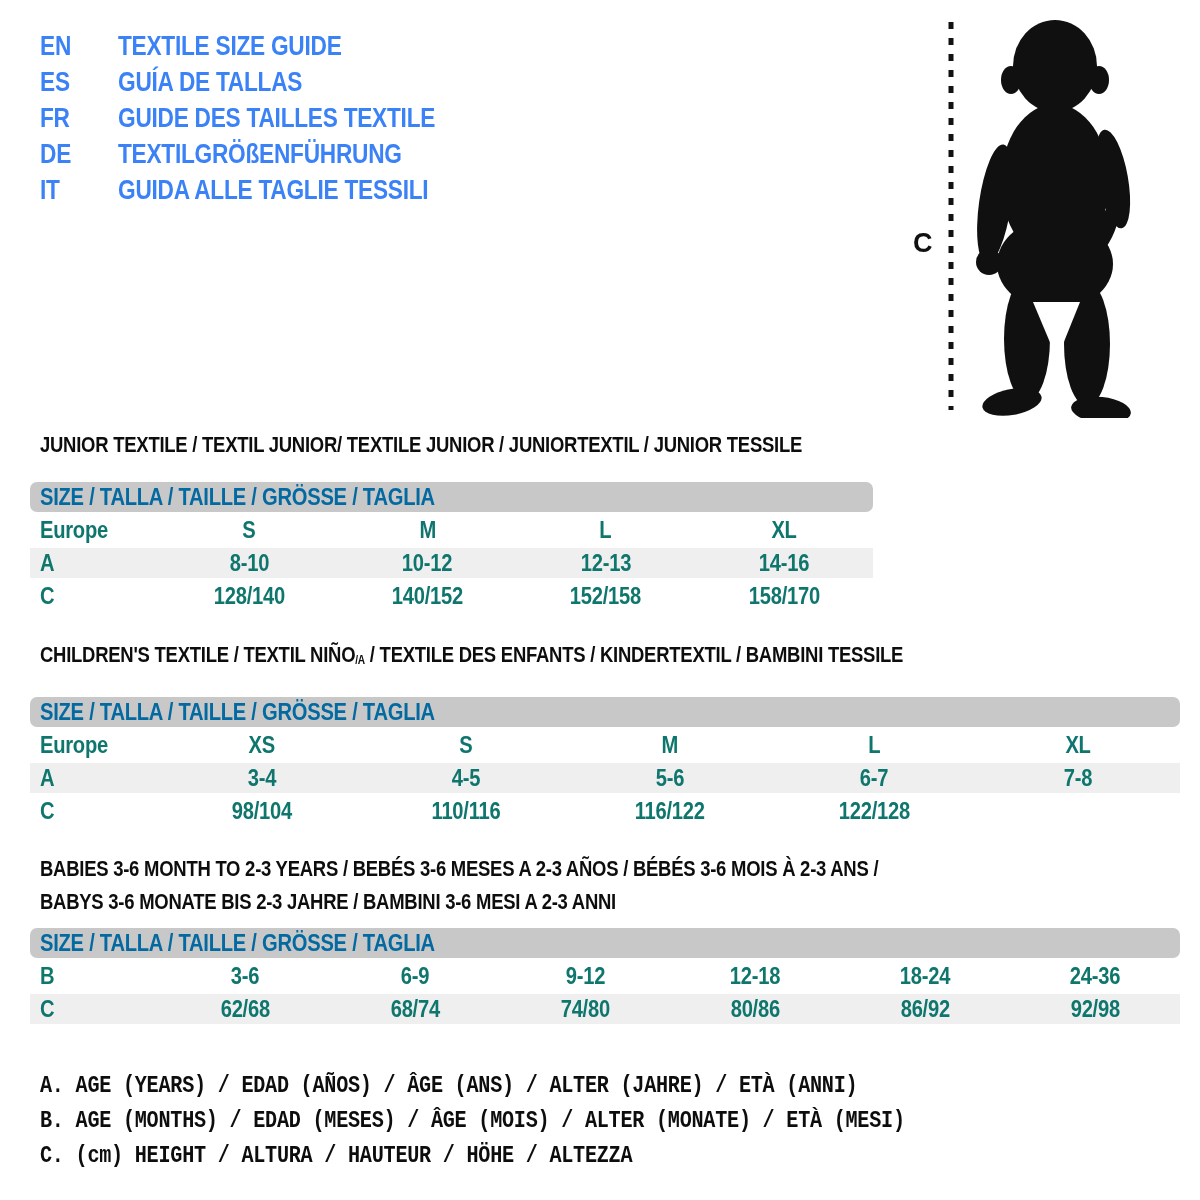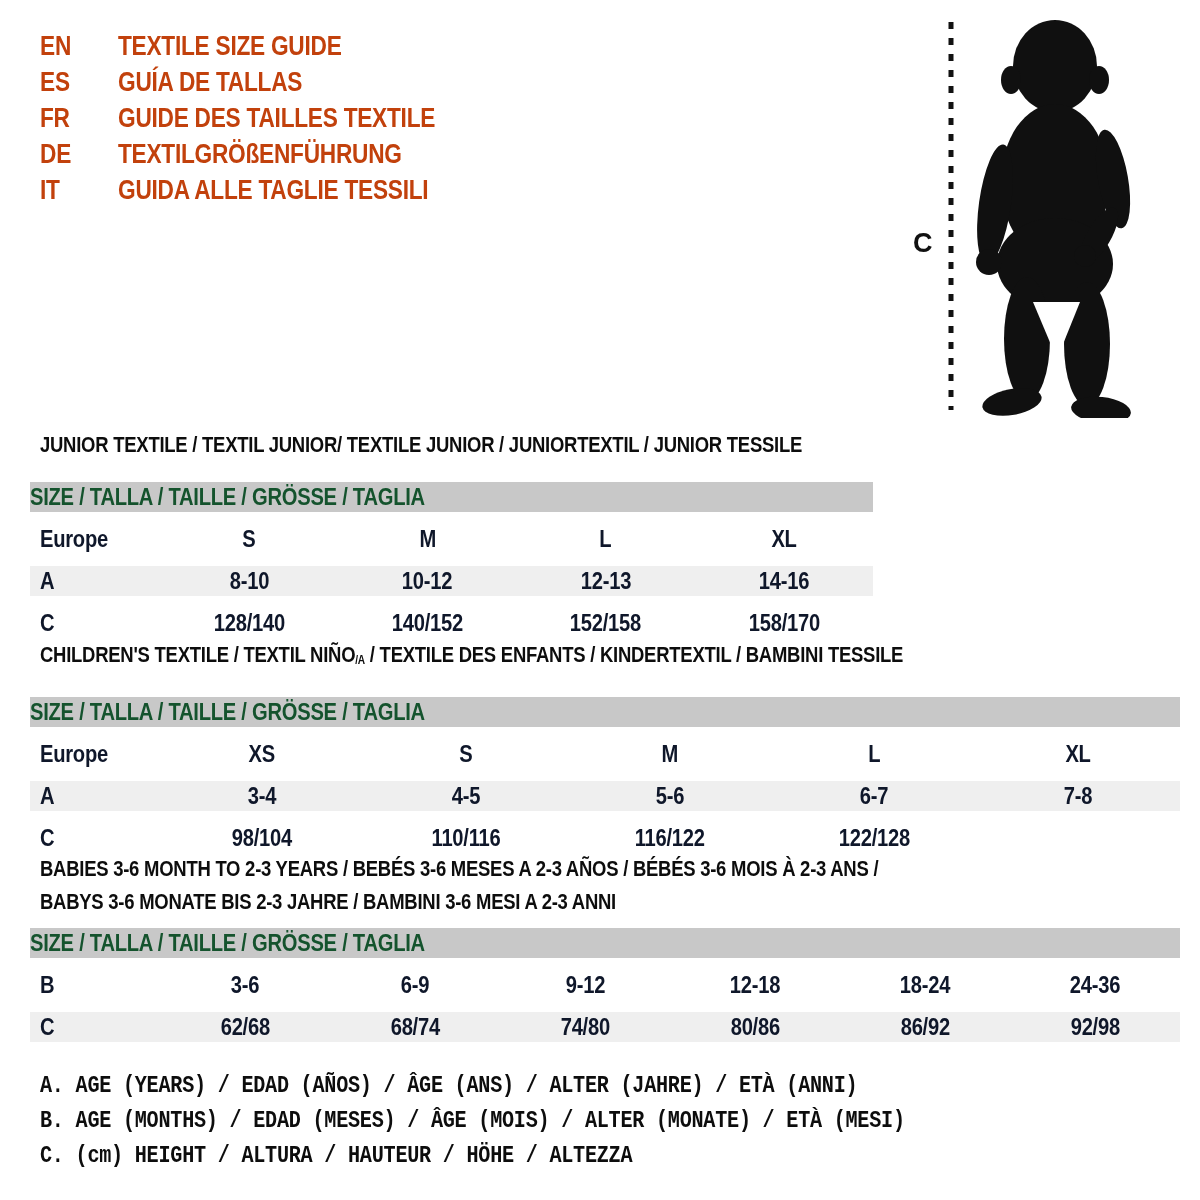--- a/index.html
+++ b/index.html
@@ -7,41 +7,41 @@
   #canvas{
     position:relative;width:1200px;height:1200px;background:#ffffff;overflow:hidden;
     font-family:"Liberation Sans",sans-serif;color:#111;
   }
   .cx{display:inline-block;transform:scaleX(0.84);transform-origin:50% 50%;white-space:nowrap;letter-spacing:-0.3px;}
   .oxl{transform-origin:0 50%;}
 
   
   .lang{position:absolute;left:40px;top:28px;}
   .lang-row{display:grid;grid-template-columns:78px auto;height:36px;line-height:36px;
-    font-weight:bold;font-size:27px;color:#c2410c;}
+    font-weight:bold;font-size:27px;color:#3b82f6;}
 
   
   .figure{position:absolute;left:895px;top:8px;width:300px;height:410px;}
 
   
   .section{position:absolute;left:30px;}
   .sec-junior{top:432px;width:843px;}
   .sec-children{top:642px;width:1150px;}
   .sec-babies{top:852px;width:1150px;}
   .sec-heading{font-weight:bold;font-size:22px;line-height:26px;color:#0d0d0d;margin-left:10px;}
   .sec-heading.two-line{line-height:33px;}
   .sub{font-size:0.55em;vertical-align:-0.2em;}
 
-  .bar{height:30px;line-height:30px;background:#c8c8c8;
-    font-weight:bold;font-size:24px;color:#14532d;}
+  .bar{height:30px;line-height:30px;background:#c8c8c8;padding-left:10px;
+    font-weight:bold;font-size:24px;color:#0369a1;border-radius:7px;}
   .mt24{margin-top:24px;}
   .mt10{margin-top:10px;}
 
-  .trow{display:grid;height:30px;line-height:30px;margin-top:12px;
-    font-weight:bold;font-size:24px;color:#0f172a;}
+  .trow{display:grid;height:30px;line-height:30px;margin-top:3px;
+    font-weight:bold;font-size:24px;color:#0f766e;}
   .cols4{grid-template-columns:130px repeat(4,1fr);}
   .cols5{grid-template-columns:130px repeat(5,1fr);}
   .cols6{grid-template-columns:130px repeat(6,1fr);}
   .trow .l{padding-left:10px;text-align:left;}
   .trow .c{text-align:center;}
   .stripe{background:#efefef;}
 
   
   .legend{position:absolute;left:40px;top:1068px;}
   .legend-line{height:35px;line-height:35px;font-weight:bold;font-size:24px;color:#0d0d0d;font-family:Liberation Mono, monospace;}

